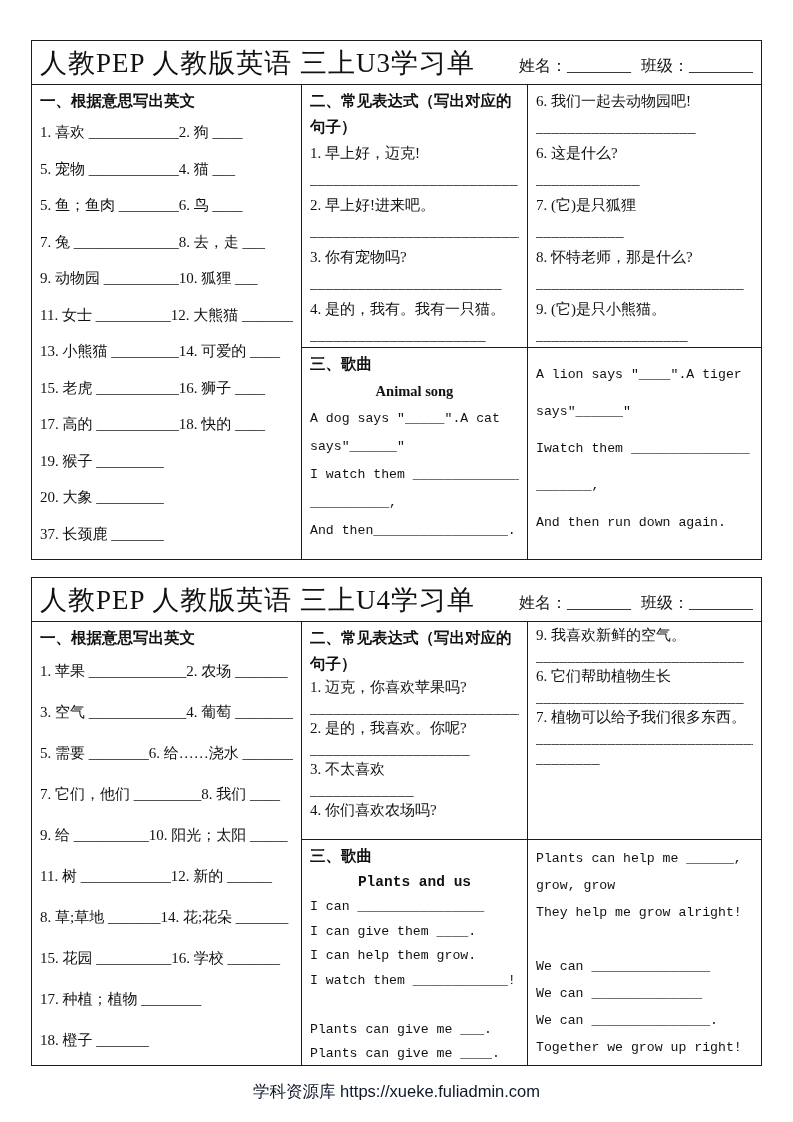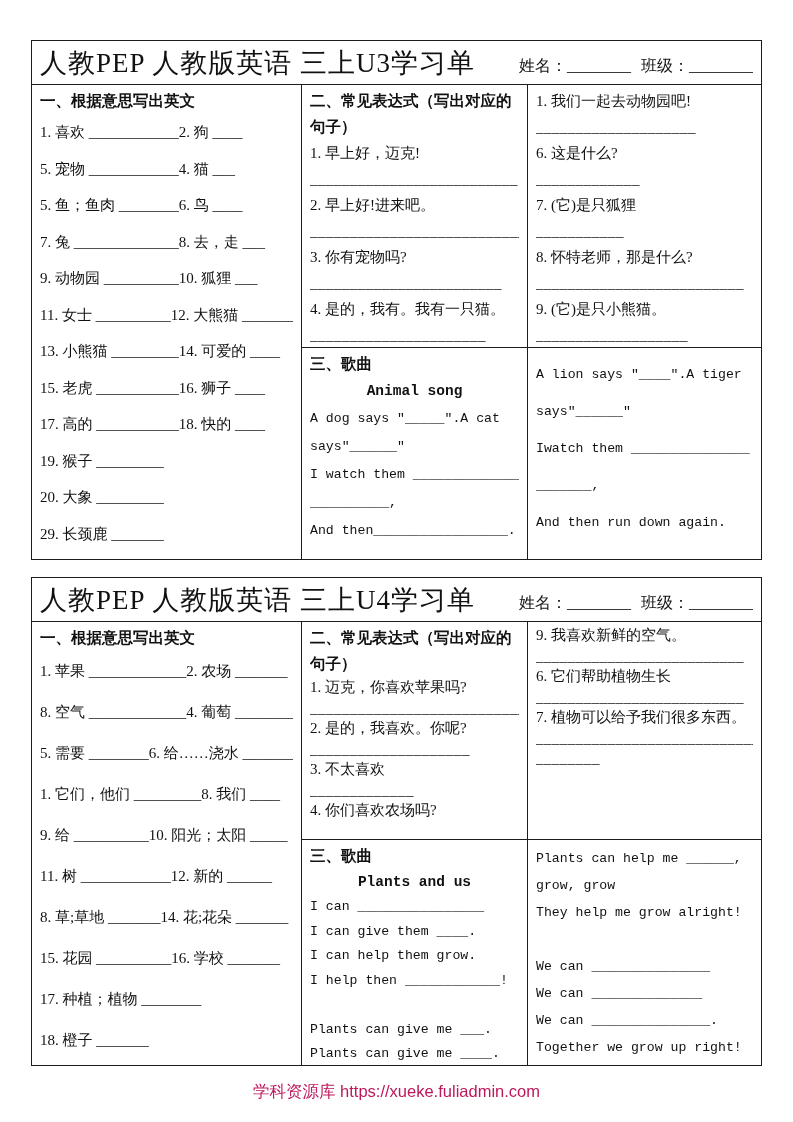--- a/index.html
+++ b/index.html
@@ -51,21 +51,21 @@
   .expr .bl { font-size: 15px; white-space: pre-line; letter-spacing: 0.5px; }
   .u3 .expr .q, .u3 .expr .bl { line-height: 26px; }
   .u4 .expr .q { line-height: 21px; }
   .u4 .expr .bl { line-height: 20px; }
 
   
   .song-title {
     font-family: "Liberation Mono", monospace;
     font-weight: bold; font-size: 14.5px; text-align: center;
   }
-  .u3 .song-title { line-height: 28px; }
+  .u3 .song-title { line-height: 28px; font-family: Liberation Serif, serif; }
   .u4 .song-title { line-height: 26px; }
   .sline {
     font-family: "Liberation Mono", monospace;
     font-size: 13.2px; white-space: nowrap; overflow: hidden;
   }
   .u3 .c2s .sline { line-height: 28px; height: 28px; }
   .u3 .c3s .sline { line-height: 37px; height: 37px; }
   .u3 .c3s { padding-top: 8px; }
   .u4 .c2s .sline { line-height: 24.5px; height: 24.5px; }
   .u4 .c3s .sline { line-height: 27px; height: 27px; }
@@ -79,21 +79,21 @@
   .u4 .h-hdr  { height: 37px; }
   .u4 .h-c1   { height: 436px; }
   .u4 .h-r1   { height: 211px; }
   .u4 .h-r2   { height: 217px; }
 
   .u4-table { margin-top: 17px !important; }
 
   .footer {
     margin-top: 15px; text-align: center;
     font-family: "Liberation Sans", sans-serif;
-    font-size: 16.5px; color: #be185d;
+    font-size: 16.5px; color: #0f172a;
   }
 </style>
 </head>
 <body>
 
 <div class="page">
 
   <table class="sheet u3">
     <colgroup>
         <col style="width:270px">
@@ -117,21 +117,21 @@
               <div class="vline" style="">5. 宠物 ____________4. 猫 ___</div>
               <div class="vline" style="">5. 鱼；鱼肉 ________6. 鸟 ____</div>
               <div class="vline" style="">7. 兔 ______________8. 去，走 ___</div>
               <div class="vline" style="">9. 动物园 __________10. 狐狸 ___</div>
               <div class="vline" style="">11. 女士 __________12. 大熊猫 _______</div>
               <div class="vline" style="">13. 小熊猫 _________14. 可爱的 ____</div>
               <div class="vline" style="">15. 老虎 ___________16. 狮子 ____</div>
               <div class="vline" style="">17. 高的 ___________18. 快的 ____</div>
               <div class="vline" style="">19. 猴子 _________</div>
               <div class="vline" style="">20. 大象 _________</div>
-              <div class="vline" style="">29. 长颈鹿 _______</div>
+              <div class="vline" style="">37. 长颈鹿 _______</div>
         </div>
       </td>
       <td>
         <div class="cell h-r1">
           <div class="sec-h">二、常见表达式（写出对应的句子）</div>
           <div class="expr" style="">
             <div class="q">1. 早上好，迈克!</div>
             <div class="bl">__________________________</div>
           </div>
               <div class="expr" style="">
@@ -144,21 +144,21 @@
           </div>
               <div class="expr" style="">
             <div class="q">4. 是的，我有。我有一只猫。</div>
             <div class="bl">______________________</div>
           </div>
         </div>
       </td>
       <td>
         <div class="cell h-r1">
           <div class="expr" style="">
-            <div class="q">1. 我们一起去动物园吧!</div>
+            <div class="q">6. 我们一起去动物园吧!</div>
             <div class="bl">____________________</div>
           </div>
               <div class="expr" style="">
             <div class="q">6. 这是什么?</div>
             <div class="bl">_____________</div>
           </div>
               <div class="expr" style="">
             <div class="q">7. (它)是只狐狸</div>
             <div class="bl">___________</div>
           </div>
@@ -211,23 +211,23 @@
           <span class="sheet-title">人教PEP 人教版英语 三上U4学习单</span>
           <span class="namecls"><span class="lbl">姓名：</span><span>________</span><span class="lbl">班级：</span><span>________</span></span>
         </div>
       </td>
     </tr>
     <tr>
       <td rowspan="2">
         <div class="cell h-c1">
           <div class="sec-h">一、根据意思写出英文</div>
           <div class="vline" style="">1. 苹果 _____________2. 农场 _______</div>
-              <div class="vline" style="">8. 空气 _____________4. 葡萄 ________</div>
+              <div class="vline" style="">3. 空气 _____________4. 葡萄 ________</div>
               <div class="vline" style="">5. 需要 ________6. 给……浇水 ________</div>
-              <div class="vline" style="">1. 它们，他们 _________8. 我们 ____</div>
+              <div class="vline" style="">7. 它们，他们 _________8. 我们 ____</div>
               <div class="vline" style="">9. 给 __________10. 阳光；太阳 _____</div>
               <div class="vline" style="">11. 树 ____________12. 新的 ______</div>
               <div class="vline" style="">8. 草;草地 _______14. 花;花朵 _______</div>
               <div class="vline" style="">15. 花园 __________16. 学校 _______</div>
               <div class="vline" style="">17. 种植；植物 ________</div>
               <div class="vline" style="">18. 橙子 _______</div>
         </div>
       </td>
       <td>
         <div class="cell h-r1">
@@ -269,21 +269,21 @@
       </td>
     </tr>
     <tr>
       <td class="c2s">
         <div class="cell h-r2">
           <div class="sec-h">三、歌曲</div>
           <div class="song-title">Plants and us</div>
           <div class="sline" style="">I can ________________</div>
               <div class="sline" style="">I can give them ____.</div>
               <div class="sline" style="">I can help them grow.</div>
-              <div class="sline" style="">I help then ____________!</div>
+              <div class="sline" style="">I watch them ____________!</div>
               <div class="sline" style=""></div>
               <div class="sline" style="">Plants can give me ___.</div>
               <div class="sline" style="">Plants can give me ____.</div>
         </div>
       </td>
       <td class="c3s">
         <div class="cell h-r2">
           <div class="sline" style="">Plants can help me ______,</div>
               <div class="sline" style="">grow, grow</div>
               <div class="sline" style="">They help me grow alright!</div>

